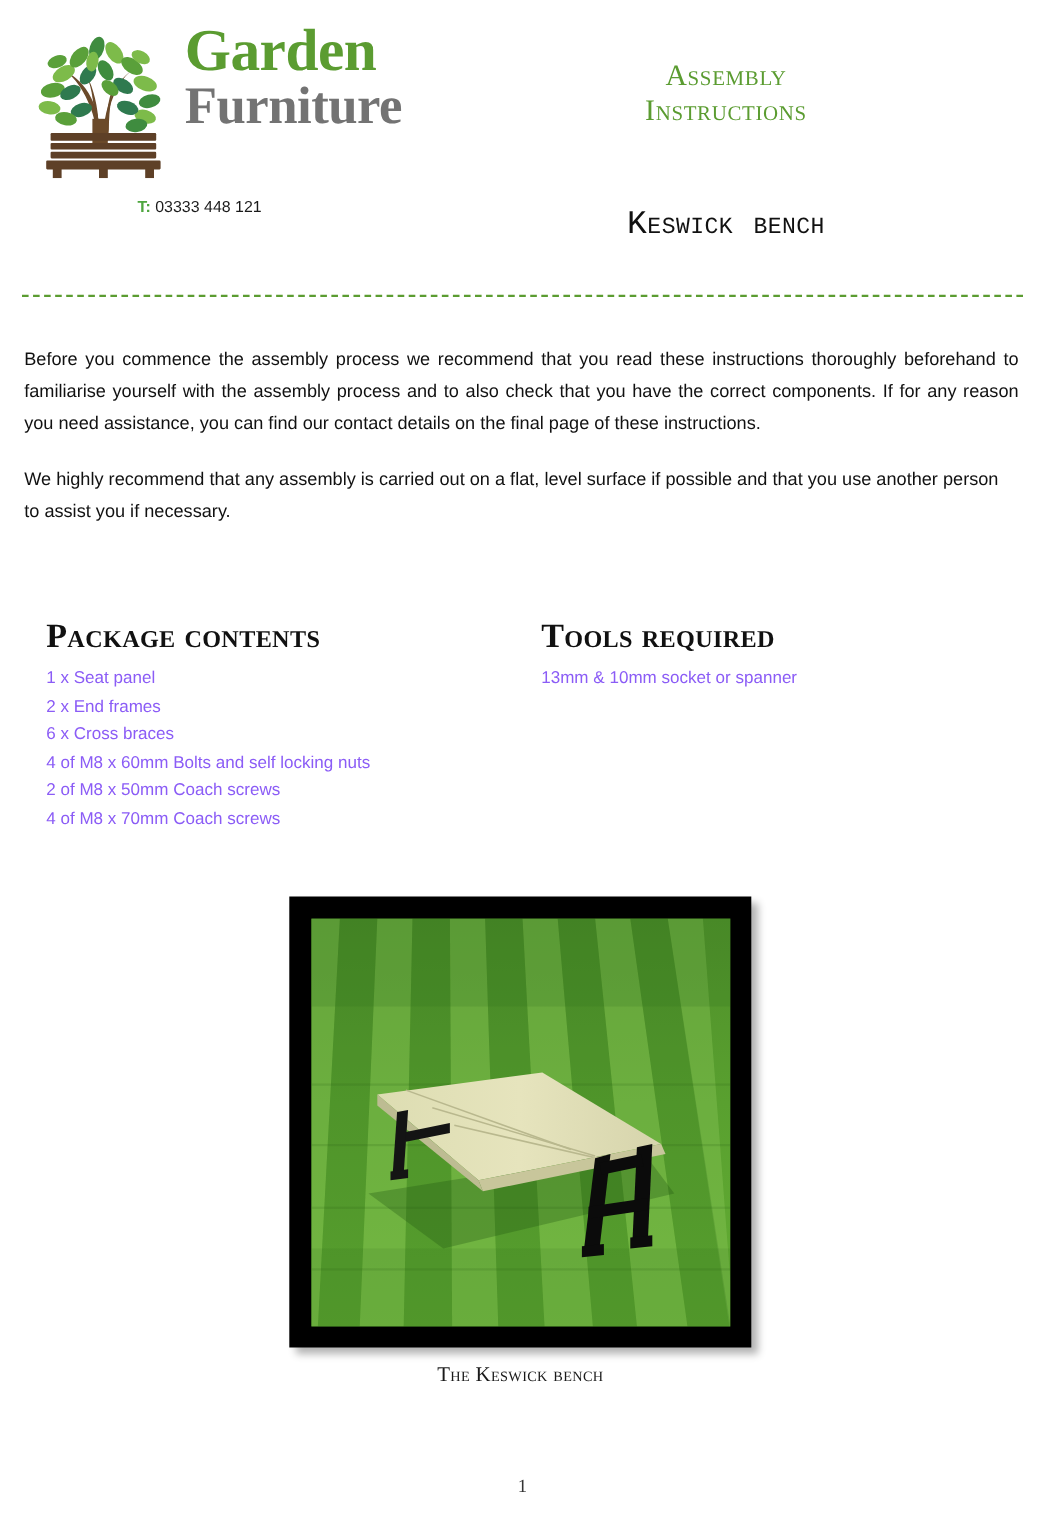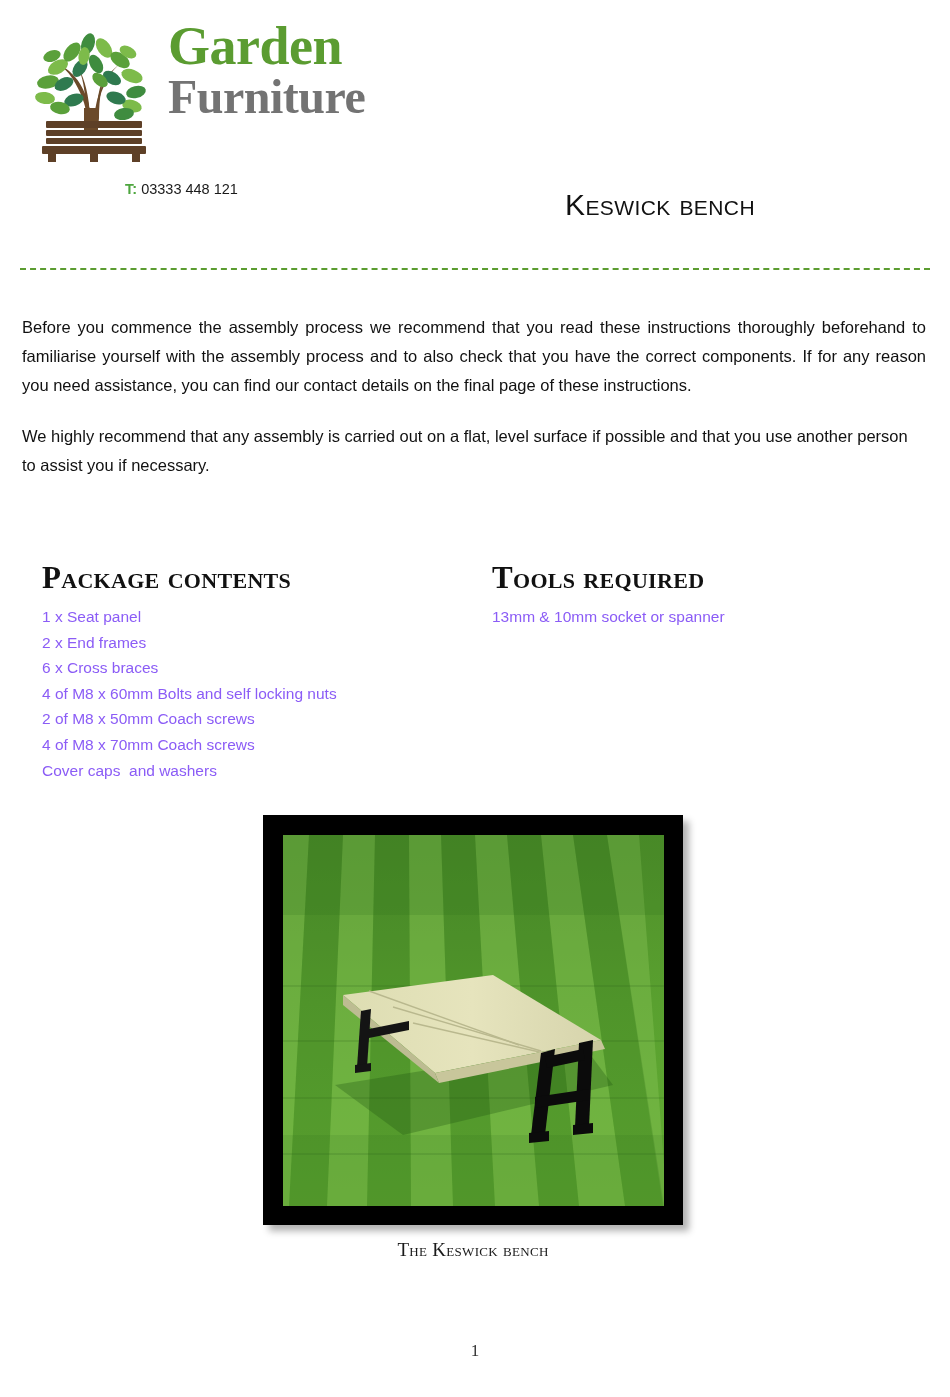--- a/index.html
+++ b/index.html
@@ -112,21 +112,21 @@
     letter-spacing: 0.6px;
     color: #5b9c31;
   }
 
   .doc-product {
     position: absolute;
     left: 450px;
     top: 188px;
     width: 420px;
     text-align: center;
-    font-family: Liberation Sans, sans-serif;
+    font-family: Liberation Mono, monospace;
     font-variant: small-caps;
     font-size: 30px;
     letter-spacing: 0.4px;
     color: #111111;
   }
 
   
   .divider {
     position: absolute;
     left: 20px;
@@ -307,41 +307,44 @@
         <div class="logo-garden">Garden</div>
         <div class="logo-furniture">Furniture</div>
       </div>
     </div>
 
     <div class="phone">
       <span class="lbl">T:</span>
       <span>03333 448 121</span>
     </div>
 
+    <div class="doc-kind">
+      <div>Assembly</div>
+      <div>Instructions</div>
+    </div>
 
     <div class="doc-product">Keswick bench</div>
   </div>
 
   <div class="divider"></div>
 
   <div class="intro">
     <p class="justified">Before you commence the assembly process we recommend that you read these instructions thoroughly beforehand to familiarise yourself with the assembly process and to also check that you have the correct components. If for any reason you need assistance, you can find our contact details on the final page of these instructions.</p>
     <p>We highly recommend that any assembly is carried out on a flat, level surface if possible and that you use another person to assist you if necessary.</p>
   </div>
 
   <div class="col-left">
     <h2 class="sec-title">Package contents</h2>
     <ul class="sec-list">
       <li>1 x Seat panel</li>
       <li>2 x End frames</li>
       <li>6 x Cross braces</li>
       <li>4 of M8 x 60mm Bolts and self locking nuts</li>
       <li>2 of M8 x 50mm Coach screws</li>
       <li>4 of M8 x 70mm Coach screws</li>
-      <li>Cover caps  and washers</li>
     </ul>
   </div>
 
   <div class="col-right">
     <h2 class="sec-title">Tools required</h2>
     <ul class="sec-list">
       <li>13mm &amp; 10mm socket or spanner</li>
     </ul>
   </div>
 

